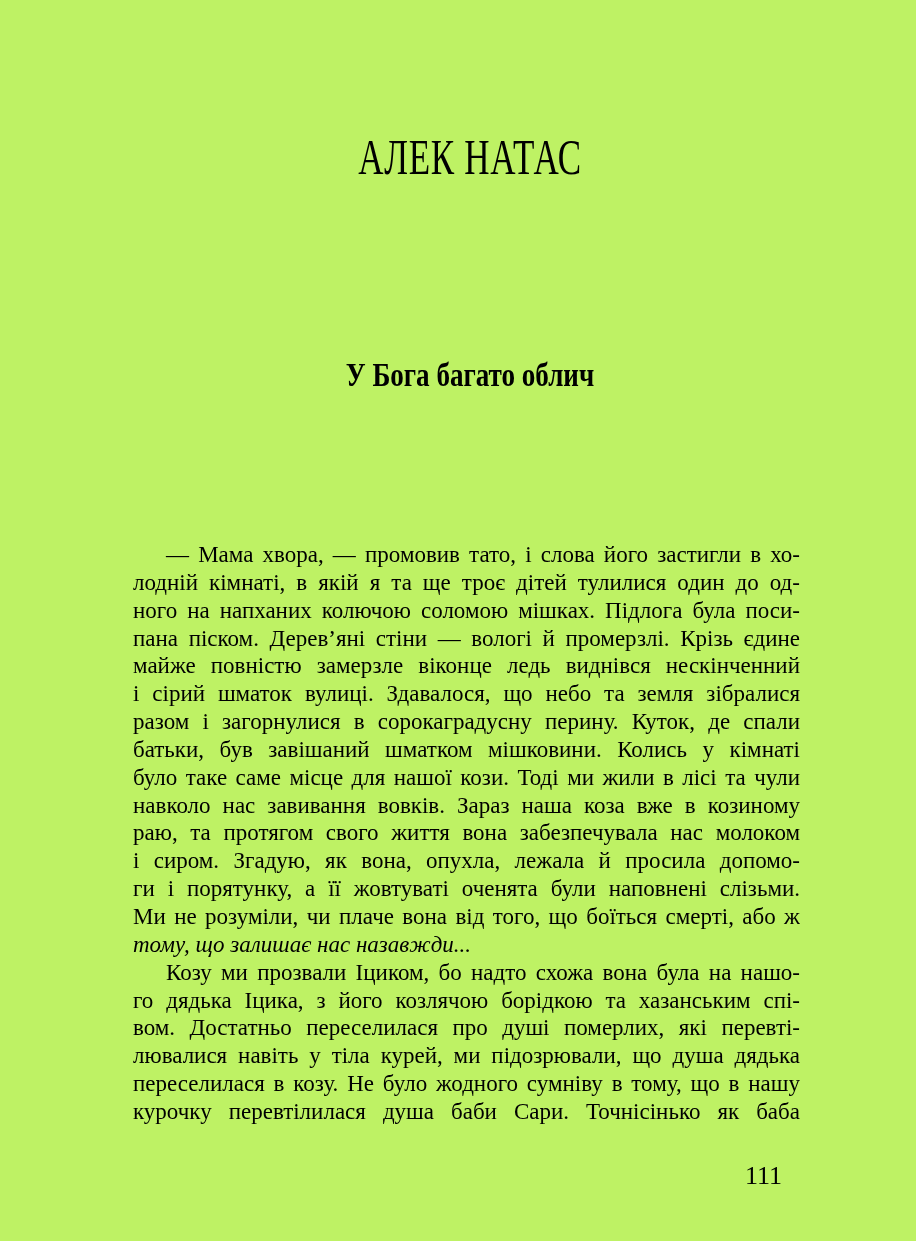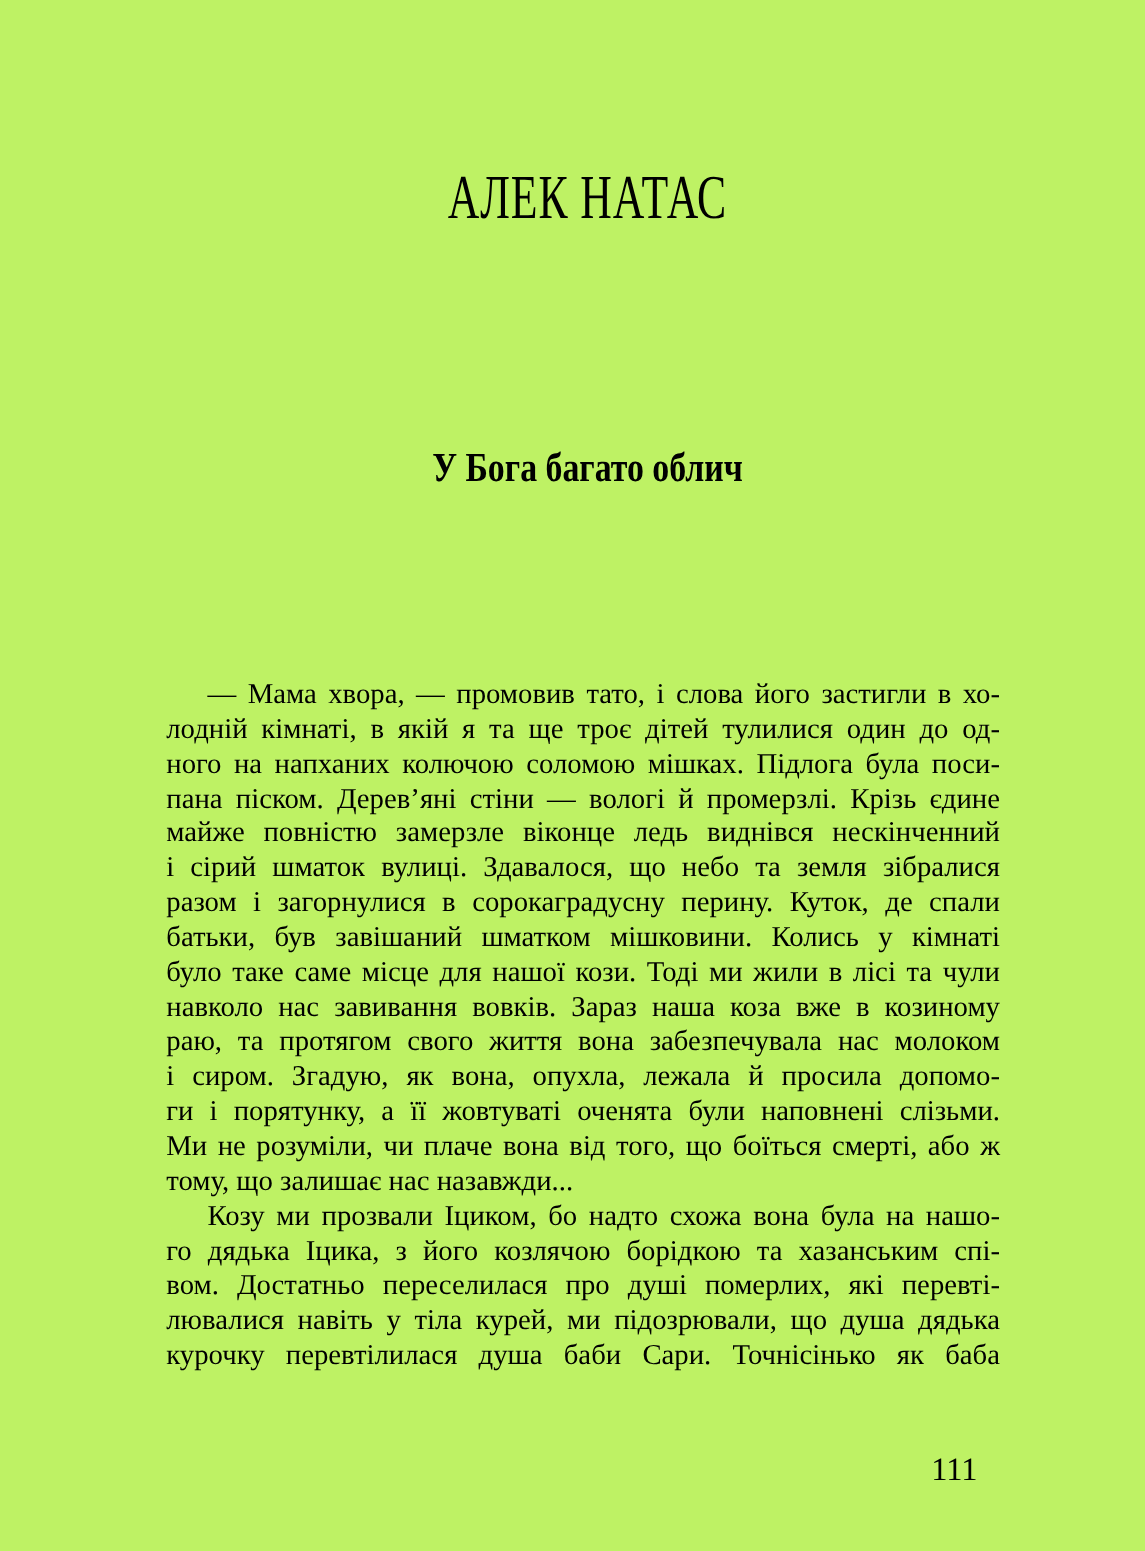--- a/index.html
+++ b/index.html
@@ -58,20 +58,21 @@
   }
   .line {
     text-align: justify;
     text-align-last: justify;
   }
   .line.first {
     text-indent: 33px;
   }
   .line.no-stretch {
     text-align-last: left;
+    font-style: italic;
   }
   .page-number {
     position: absolute;
     top: 1136px;
     left: 745px;
     font-size: 26px;
     line-height: 28px;
     margin-top: 26px;
   }
 </style>
@@ -99,18 +100,19 @@
         <div class="line">і сиром. Згадую, як вона, опухла, лежала й просила допомо-</div>
         <div class="line">ги і порятунку, а її жовтуваті оченята були наповнені слізьми.</div>
         <div class="line">Ми не розуміли, чи плаче вона від того, що боїться смерті, або ж</div>
         <div class="line no-stretch">тому, що залишає нас назавжди...</div>
       </div>
       <div class="paragraph">
         <div class="line first">Козу ми прозвали Іциком, бо надто схожа вона була на нашо-</div>
         <div class="line">го дядька Іцика, з його козлячою борідкою та хазанським спі-</div>
         <div class="line">вом. Достатньо переселилася про душі померлих, які перевті-</div>
         <div class="line">лювалися навіть у тіла курей, ми підозрювали, що душа дядька</div>
+        <div class="line">переселилася в козу. Не було жодного сумніву в тому, що в нашу</div>
         <div class="line">курочку перевтілилася душа баби Сари. Точнісінько як баба</div>
       </div>
     </div>
 
   <div class="page-number">111</div>
 </div>
 
 </body></html>

